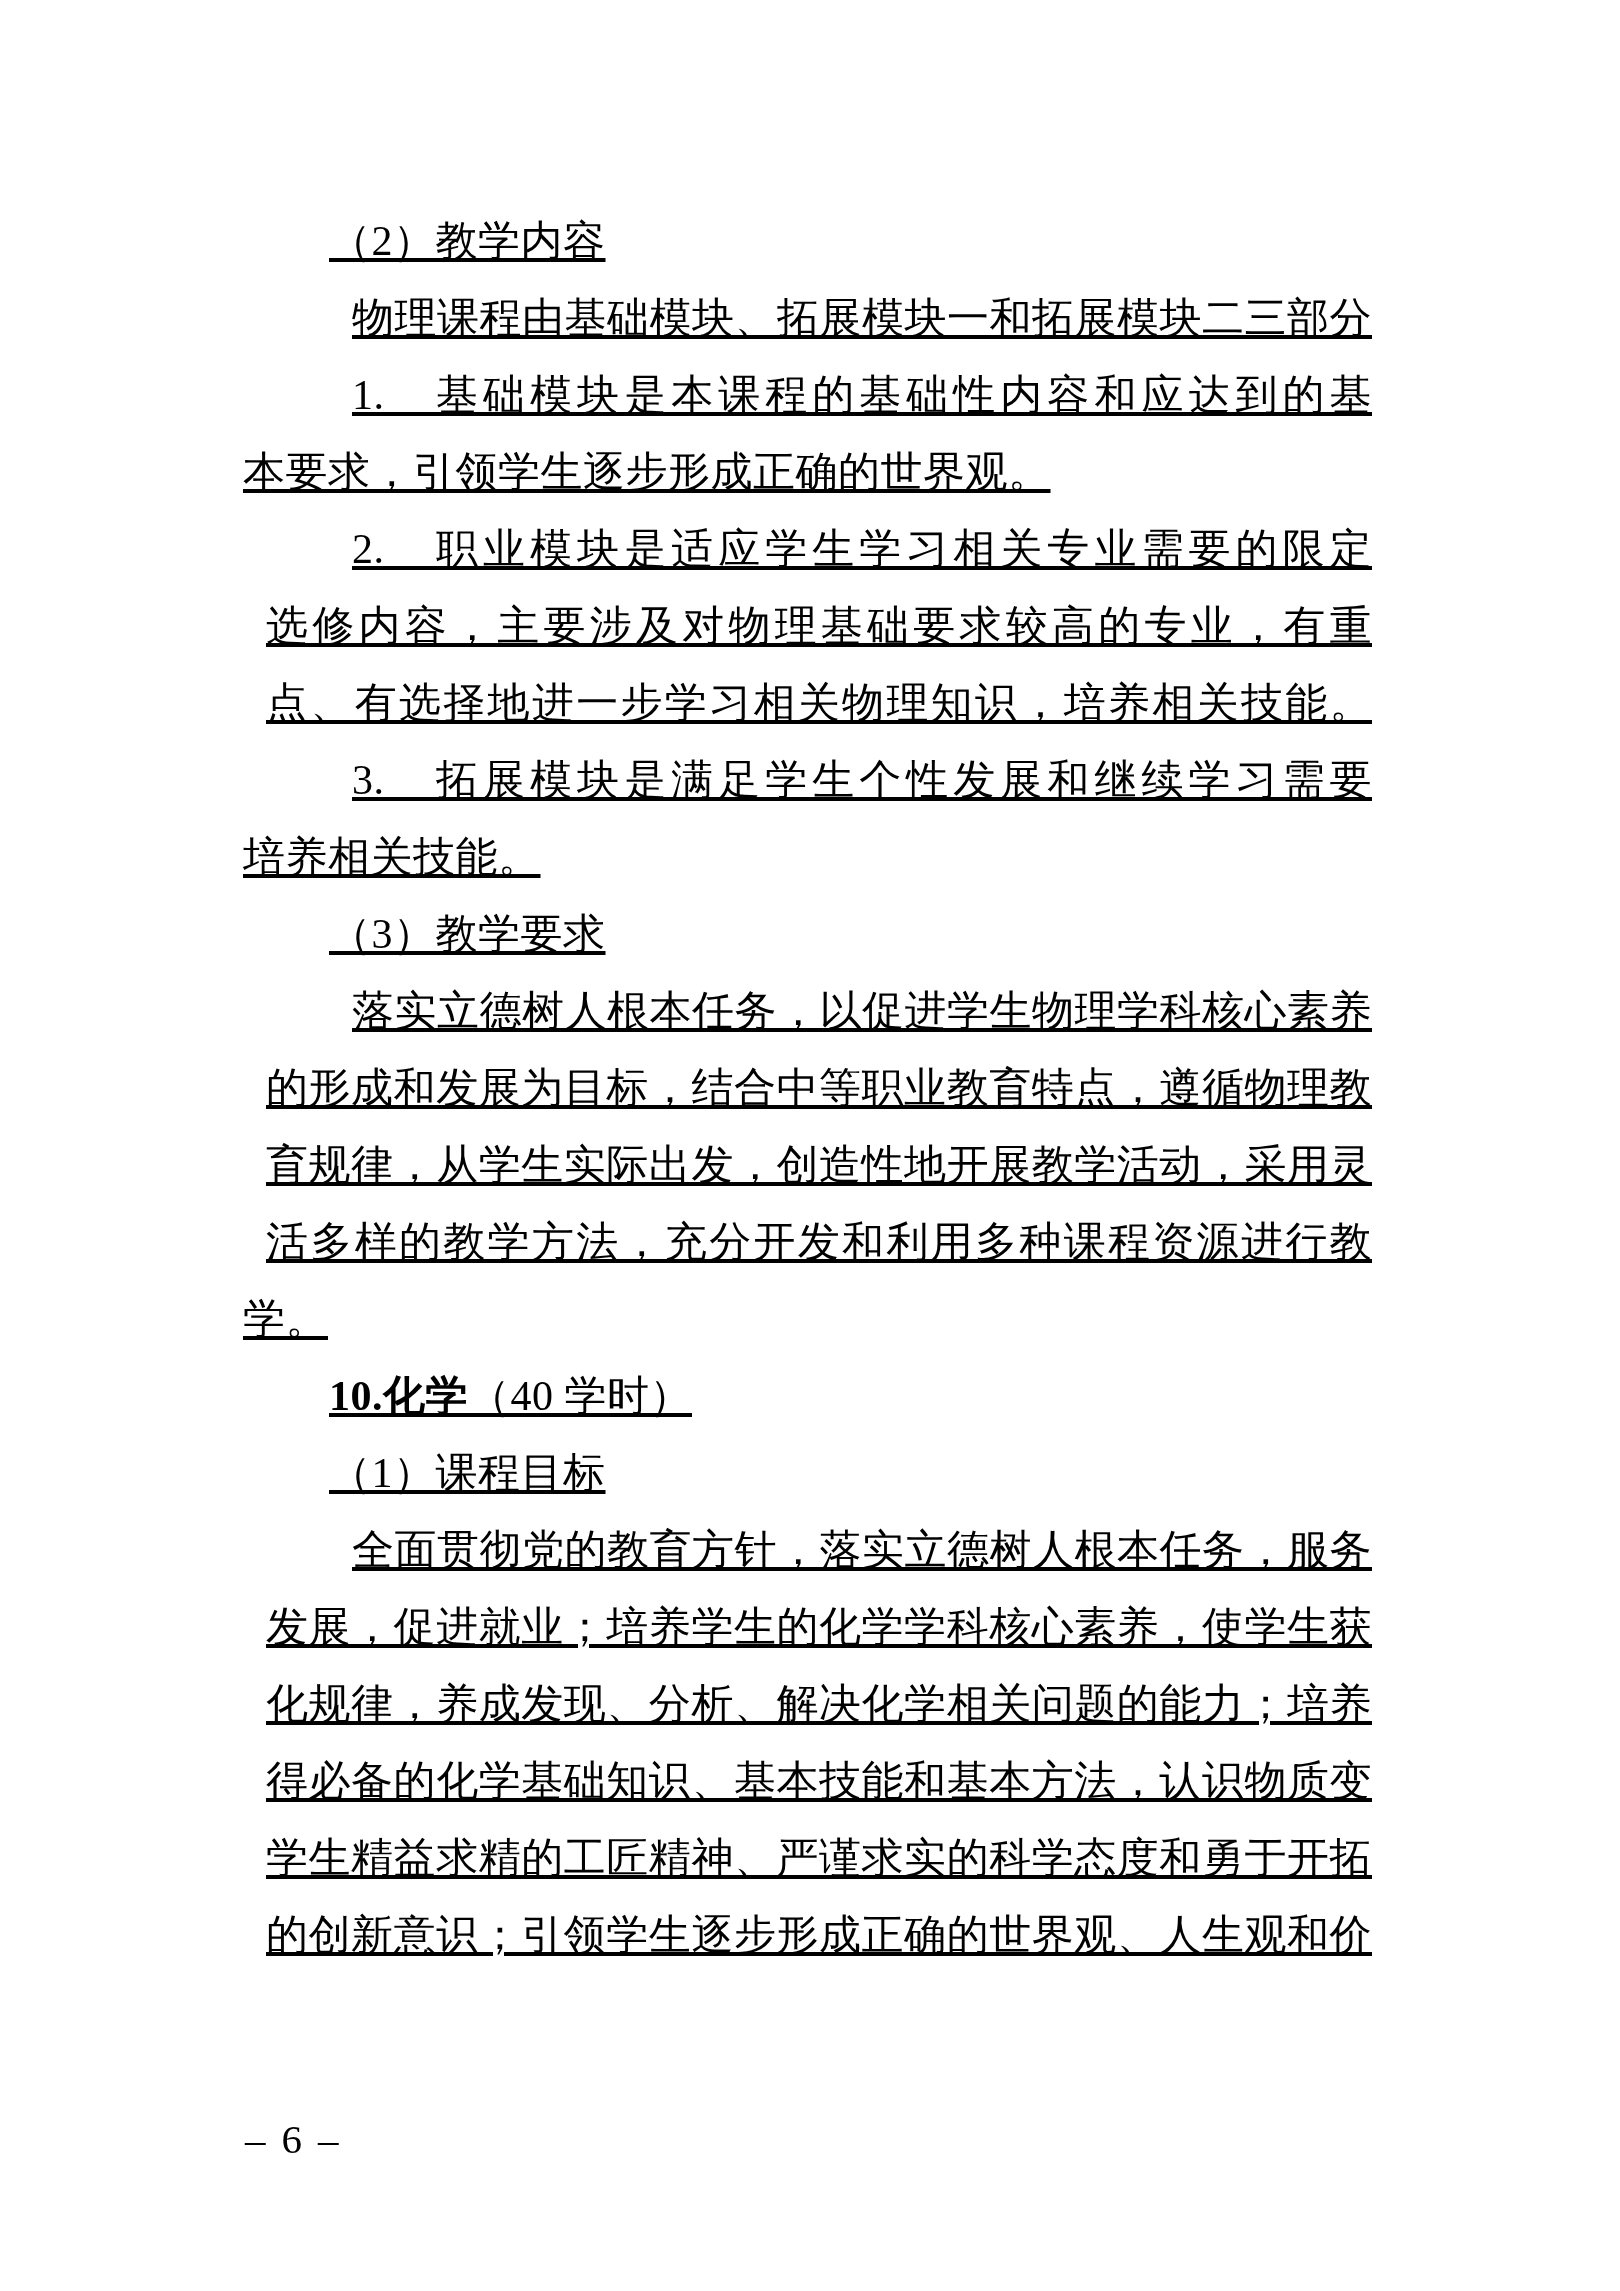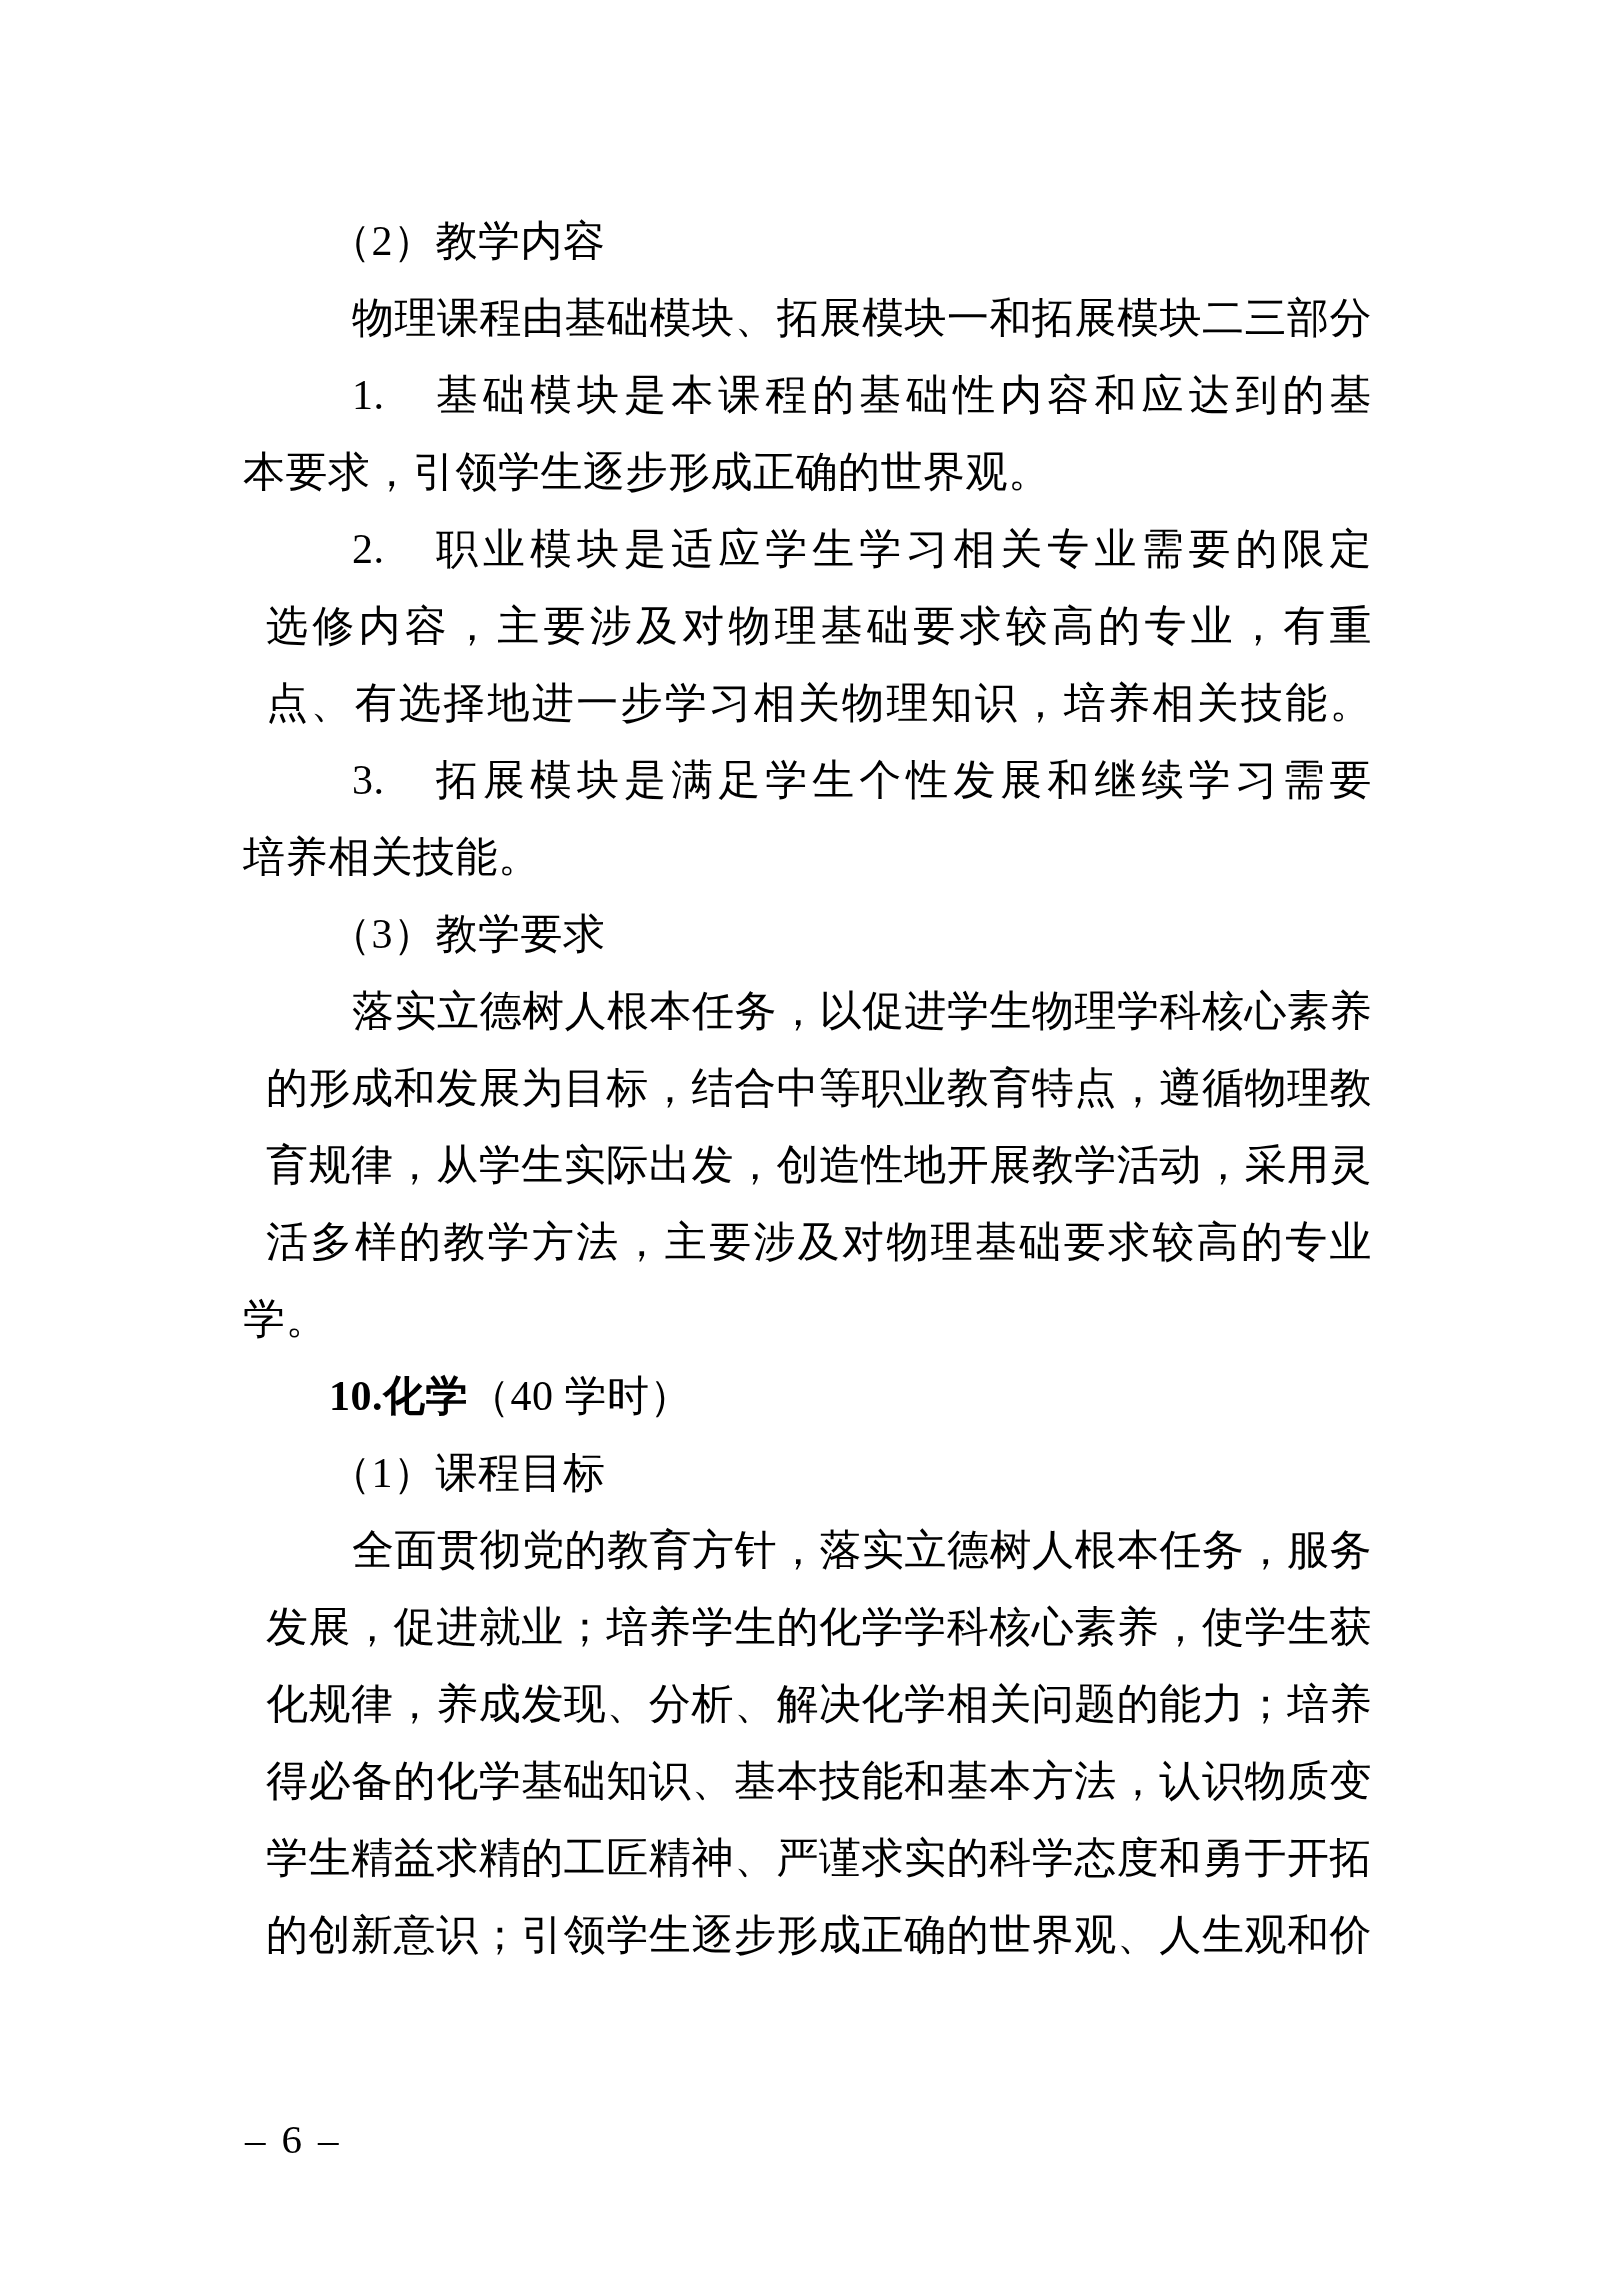--- a/index.html
+++ b/index.html
@@ -10,20 +10,21 @@
     background: #ffffff;
     color: #000000;
     font-family: "Liberation Serif", "DejaVu Serif", serif;
     overflow: hidden;
   }
   .doc {
     position: absolute;
     left: 243px;
     top: 203px;
     width: 1129px;
+    text-decoration: underline;
   }
   .line {
     font-size: 42px;
     line-height: 77px;
     height: 77px;
     letter-spacing: 0.5px;
   }
   
   .j {
     text-align: justify;
@@ -54,21 +55,21 @@
     <div class="line">本要求，引领学生逐步形成正确的世界观。</div>
     <div class="line indent j">2.　职业模块是适应学生学习相关专业需要的限定</div>
     <div class="line j">选修内容，主要涉及对物理基础要求较高的专业，有重</div>
     <div class="line j">点、有选择地进一步学习相关物理知识，培养相关技能。</div>
     <div class="line indent j">3.　拓展模块是满足学生个性发展和继续学习需要</div>
     <div class="line">培养相关技能。</div>
     <div class="line indent">（3）教学要求</div>
     <div class="line indent j">落实立德树人根本任务，以促进学生物理学科核心素养</div>
     <div class="line j">的形成和发展为目标，结合中等职业教育特点，遵循物理教</div>
     <div class="line j">育规律，从学生实际出发，创造性地开展教学活动，采用灵</div>
-    <div class="line j">活多样的教学方法，主要涉及对物理基础要求较高的专业</div>
+    <div class="line j">活多样的教学方法，充分开发和利用多种课程资源进行教</div>
     <div class="line">学。</div>
     <div class="line indent section">
       <span class="b">10.化学</span><span>（40 学时）</span>
     </div>
     <div class="line indent">（1）课程目标</div>
     <div class="line indent j">全面贯彻党的教育方针，落实立德树人根本任务，服务</div>
     <div class="line j">发展，促进就业；培养学生的化学学科核心素养，使学生获</div>
     <div class="line j">化规律，养成发现、分析、解决化学相关问题的能力；培养</div>
     <div class="line j">得必备的化学基础知识、基本技能和基本方法，认识物质变</div>
     <div class="line j">学生精益求精的工匠精神、严谨求实的科学态度和勇于开拓</div>

